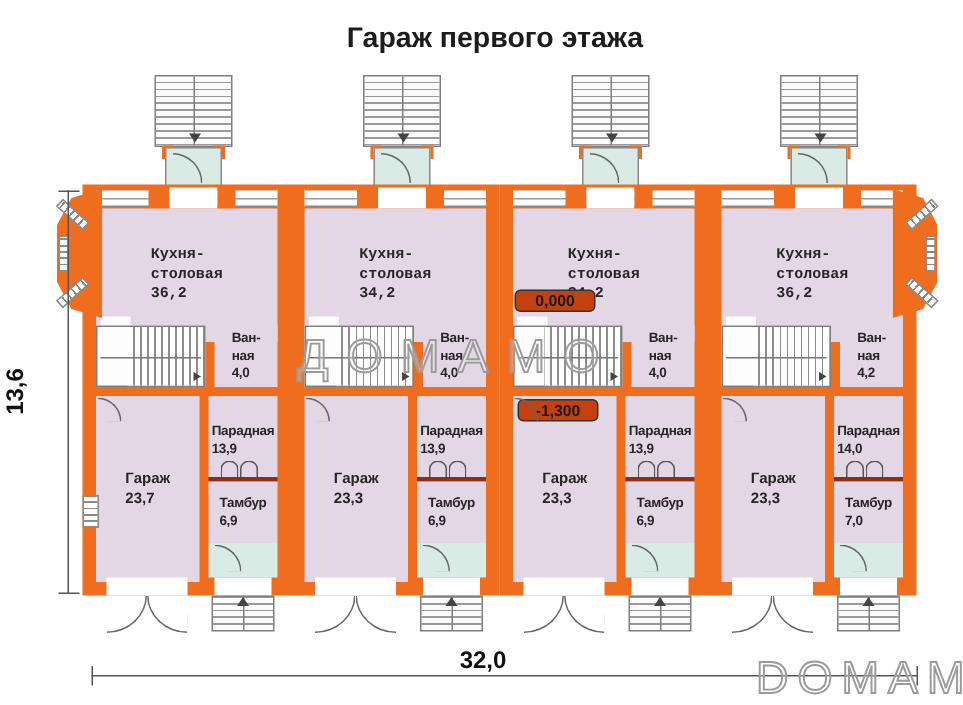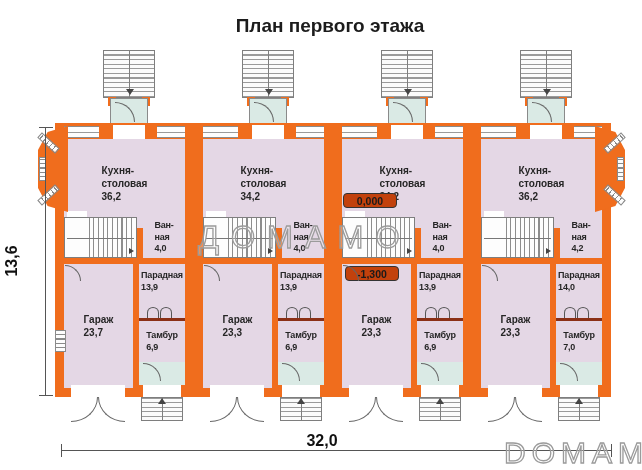--- a/index.html
+++ b/index.html
@@ -29,24 +29,24 @@
   .post.pl{left:53px;top:52px;} .post.pr{left:87px;top:52px;}
   .arc-porch{left:60px;top:57px;width:20px;height:20px;border-top:1.3px solid #666;border-right:1.3px solid #666;border-radius:0 100% 0 0;box-sizing:border-box;}
   
   .topwin{left:9px;top:81px;width:121px;height:12px;background:#fdfdfd;border-top:1px solid #8a8a8a;border-bottom:1px solid #8a8a8a;box-sizing:border-box;}
   .topwin::before{content:"";position:absolute;left:0;right:0;top:5px;height:1px;background:#9a9a9a;}
   .pier{top:80px;height:14px;background:var(--wall);}
   .pier.p1{left:44px;width:14px;} .pier.p2{left:90px;width:12px;}
   .doorgap{left:58px;top:80px;width:32px;height:14px;background:#fff;}
   
   .room{background:var(--room);display:flex;align-items:center;justify-content:center;}
-  .kitchen{left:9px;top:94px;width:121px;height:89px;}
+  .kitchen{left:9px;top:94px;width:121px;height:89px;font-family:Liberation Mono, monospace;}
   .bath{left:88px;top:172px;width:42px;height:41px;}
   .garage{left:9px;top:219px;width:69px;height:124px;}
-  .hall{left:84px;top:219px;width:46px;height:54px;align-items:flex-start;}
+  .hall{left:84px;top:219px;width:46px;height:54px;align-items:center;}
   .tambur{left:84px;top:276px;width:46px;height:41px;}
   .lbl{font-size:10px;font-weight:bold;color:#262626;line-height:1.3;white-space:pre-line;text-align:left;}
   .lbl.sm{font-size:9px;letter-spacing:-0.2px;}
   
   .istair{left:9px;top:172px;width:73px;height:41px;background:#fdfdfd;border:1.2px solid #7e7e7e;box-sizing:border-box;}
   .istair::before{content:"";position:absolute;left:20px;top:0;bottom:0;right:0;background:
       repeating-linear-gradient(90deg,#fdfdfd 0 3.6px,#8d8d8d 3.6px 4.7px);}
   .istair::after{content:"";position:absolute;left:2px;right:2px;top:50%;height:1px;background:#777;}
   .istair-arrow{left:74px;top:203px;width:0;height:0;border-top:3.5px solid transparent;border-bottom:3.5px solid transparent;border-left:5px solid #444;}
   
@@ -96,21 +96,21 @@
   .dim-h-t2{left:611px;top:444px;width:1.4px;height:13px;background:#555;}
   .dim-h-label{left:322px;top:432px;transform:translateX(-50%);font-size:16px;font-weight:bold;color:#111;}
   
   .wm{font-weight:normal;color:rgba(255,255,255,0.25);-webkit-text-stroke:1.3px #9b9b9b;letter-spacing:12px;z-index:30;}
   .wm.center{left:198px;top:220px;font-size:31px;}
   .wm.corner{left:504px;top:436px;font-size:30px;letter-spacing:6px;}
 </style>
 </head>
 <body>
 
-<div class="abs title">План первого этажа</div>
+<div class="abs title">Гараж первого этажа</div>
 
 <div class="abs unit" style="left:55px">
   <div class="tstair"></div>
   <div class="down-arrow"></div>
   <div class="post pl"></div>
   <div class="post pr"></div>
   <div class="tporch"></div>
   <div class="arc-porch"></div>
   <div class="band"></div>
   <div class="topwin"></div>

